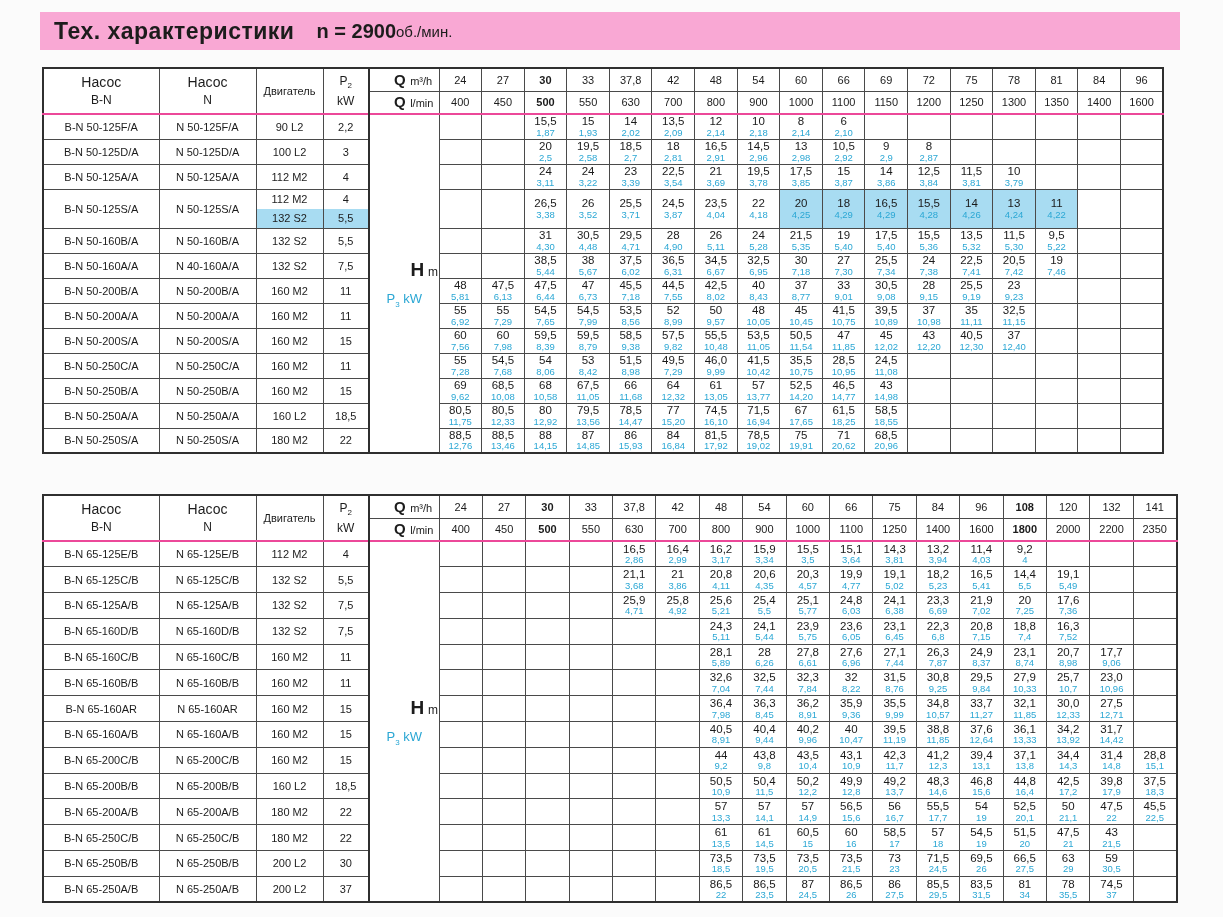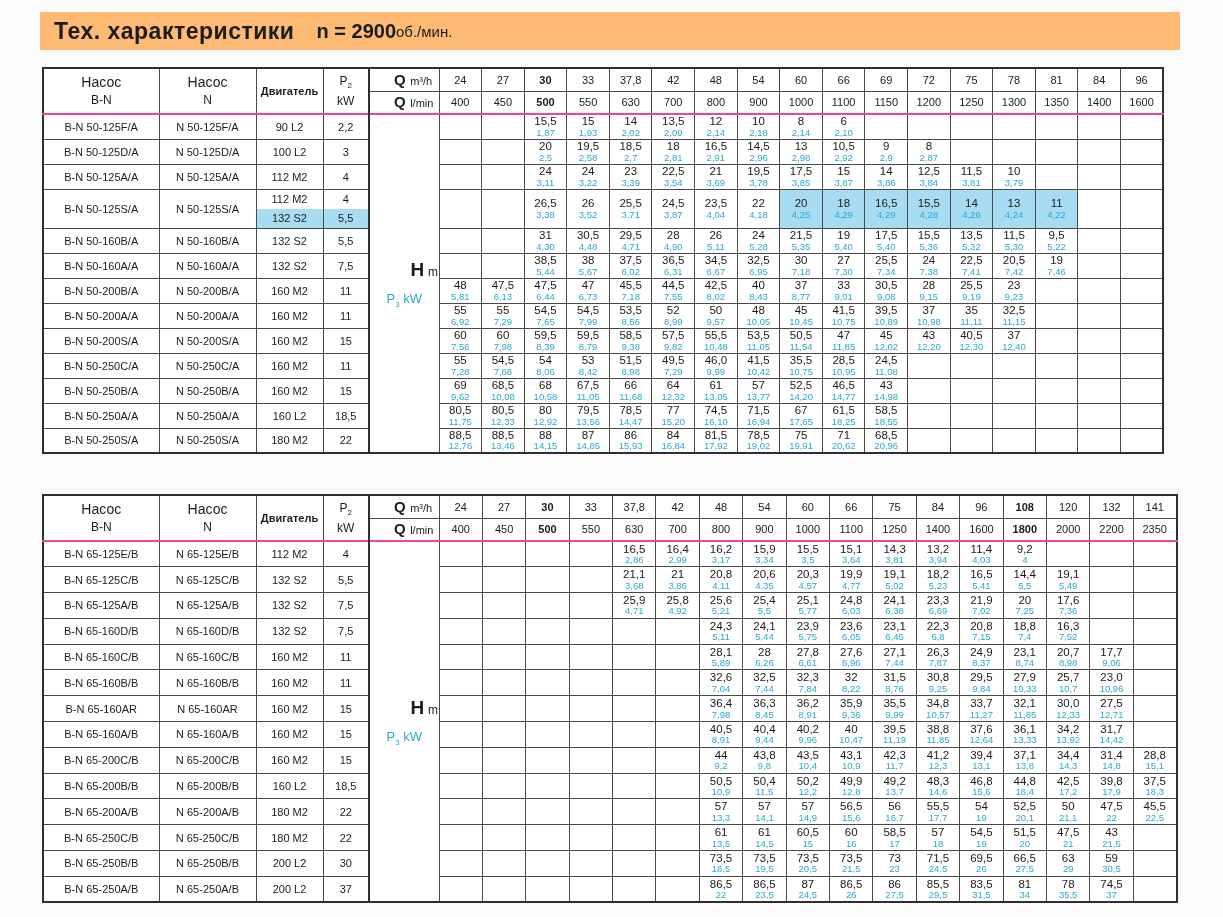--- a/index.html
+++ b/index.html
@@ -6,21 +6,21 @@
   body {
     width: 1223px; height: 917px;
     background: #fbfbfb;
     font-family: "Liberation Sans", sans-serif;
     overflow: hidden;
     color: #1c1c1c;
   }
   .title-strip {
     margin: 12px 40px 0 40px;
     width: 1140px; height: 38px;
-    background: #fdba74;
+    background: #f9a8d4;
     display: flex; align-items: center;
     padding-left: 14px;
   }
   .t-main { font-size: 23px; font-weight: bold; letter-spacing: 0.5px; }
   .t-n   { font-size: 20px; font-weight: bold; margin-left: 22px; }
   .t-u   { font-size: 15px; }
 
   .tables-wrap { margin-left: 42px; }
   .ptable {
     border-collapse: collapse;
@@ -35,21 +35,21 @@
     text-align: center;
     vertical-align: middle;
     overflow: hidden;
   }
   .ptable thead th { height: 23px; }
   .ptable thead { border-bottom: 2px solid #ec4899; }
   .col-qlabel { border-left: 2px solid #2f2f2f !important; }
 
   .pump-head { font-size: 14px; font-weight: normal; line-height: 17px; }
   .pump-head .sub { font-size: 12px; }
-  .motor-head { font-size: 11px; font-weight: bold; }
+  .motor-head { font-size: 11px; font-weight: normal; }
   .p2-head { font-size: 12px; font-weight: normal; line-height: 14px; }
   sub { font-size: 8px; }
 
   .qbig { font-size: 15px; font-weight: bold; }
   .qunit { font-size: 11px; font-weight: normal; }
   .qval { font-size: 11px; font-weight: normal; }
   .qval.bold { font-weight: bold; }
   .ptable thead th.qcell { text-align: left; padding-left: 24px; }
 
   .t1 tbody td, .t1 tbody th { height: 25px; }
@@ -444,21 +444,21 @@
             </td>
             <td class="data-cell">
               <div class="hv">9,5</div>
               <div class="pv">5,22</div>
             </td>
             <td class="data-cell"></td>
             <td class="data-cell"></td>
           </tr>
           <tr>
             <td class="name-cell">B-N 50-160A/A</td>
-            <td class="name-cell">N 50-160A/A</td>
+            <td class="name-cell">N 40-160A/A</td>
             <td class="motor-cell">132 S2</td>
             <td class="p2-cell">7,5</td>
             <td class="data-cell"></td>
             <td class="data-cell"></td>
             <td class="data-cell">
               <div class="hv">38,5</div>
               <div class="pv">5,44</div>
             </td>
             <td class="data-cell">
               <div class="hv">38</div>

